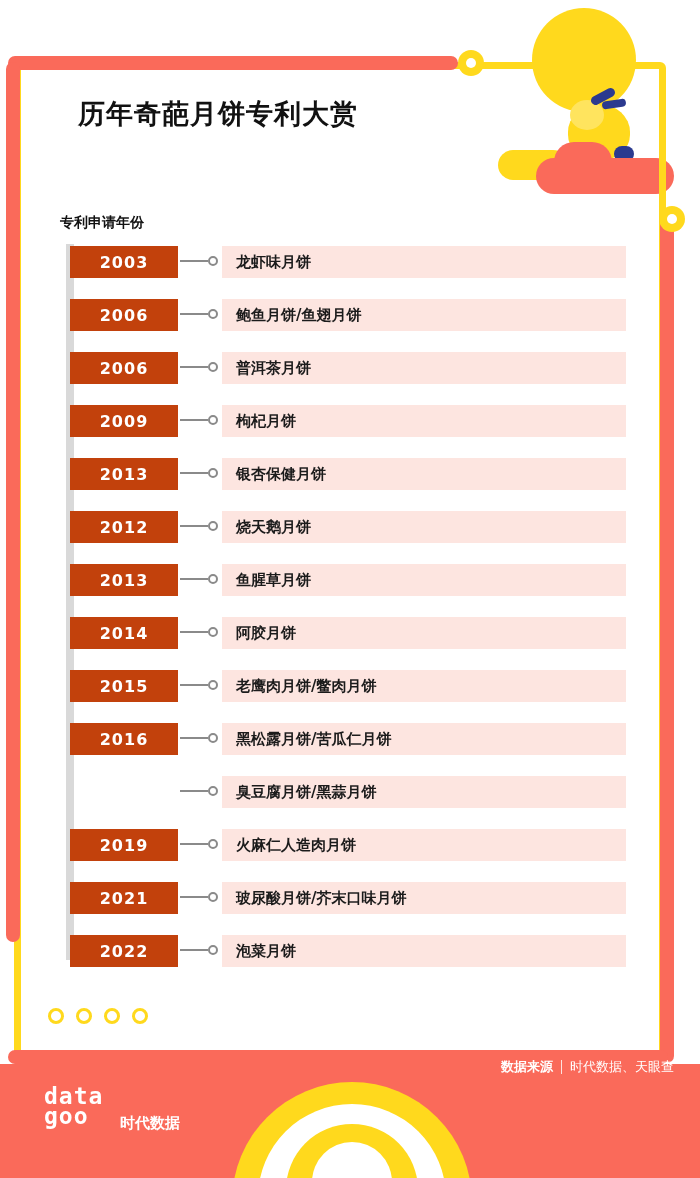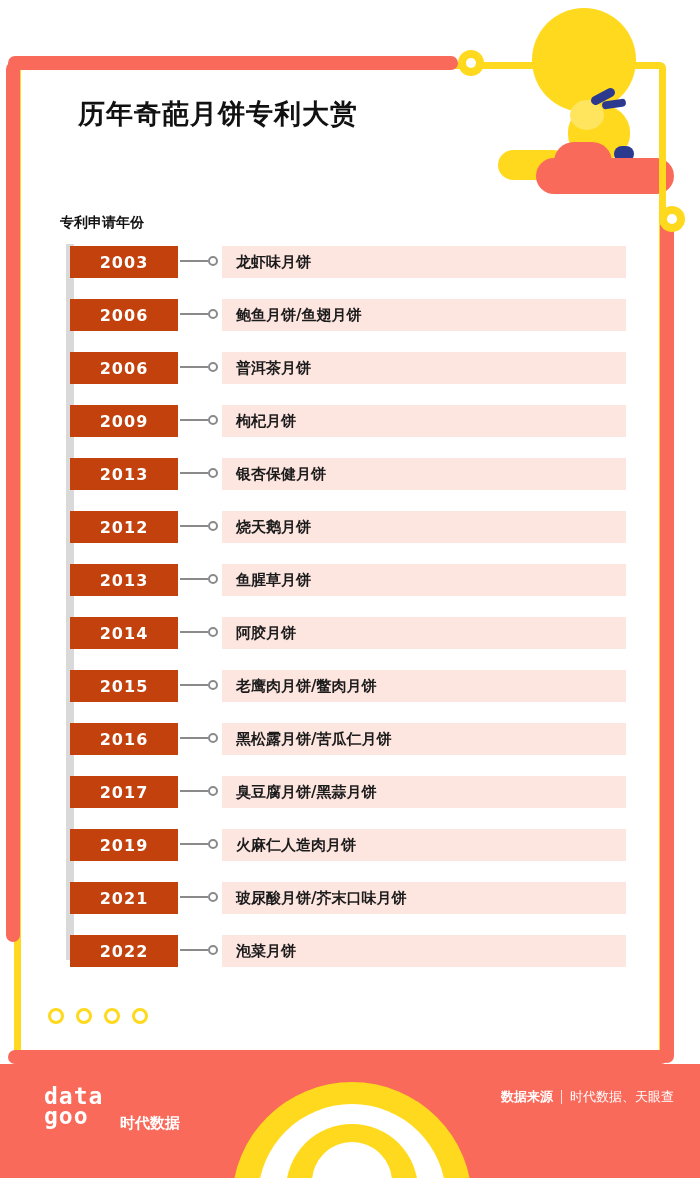--- a/index.html
+++ b/index.html
@@ -137,21 +137,21 @@
   .logo-mark{
     font-family:"DejaVu Sans Mono","Liberation Mono",monospace;
     font-size:23px;font-weight:bold;line-height:20px;letter-spacing:1px;
   }
   .logo-cn{
     position:absolute;left:100px;top:1114px;color:#ffffff;font-size:15px;font-weight:bold;
     font-family:"DejaVu Sans","Liberation Sans",sans-serif;
     padding-left:20px;
   }
   .source{
-    position:absolute;right:26px;top:1088px;color:#ffffff;font-size:13px;
+    position:absolute;right:26px;top:1058px;color:#ffffff;font-size:13px;
     font-family:"DejaVu Sans","Liberation Sans",sans-serif;
     display:flex;align-items:center;gap:8px;
   }
   .source b{font-weight:bold;}
   .source .sep{display:inline-block;width:1px;height:14px;background:#ffffff;opacity:.8;}
 </style>
 </head>
 <body>
 
 <div class="poster">
@@ -269,21 +269,20 @@
     <div class="row">
       <div class="year-chip">2016</div>
       <div class="connector"></div>
       <div class="node"></div>
       <div class="label-bar">
         <span class="label-text">黑松露月饼/苦瓜仁月饼</span>
       </div>
     </div>
 
     <div class="row">
-      <div class="year-chip">2017</div>
       <div class="connector"></div>
       <div class="node"></div>
       <div class="label-bar">
         <span class="label-text">臭豆腐月饼/黑蒜月饼</span>
       </div>
     </div>
 
     <div class="row">
       <div class="year-chip">2019</div>
       <div class="connector"></div>

